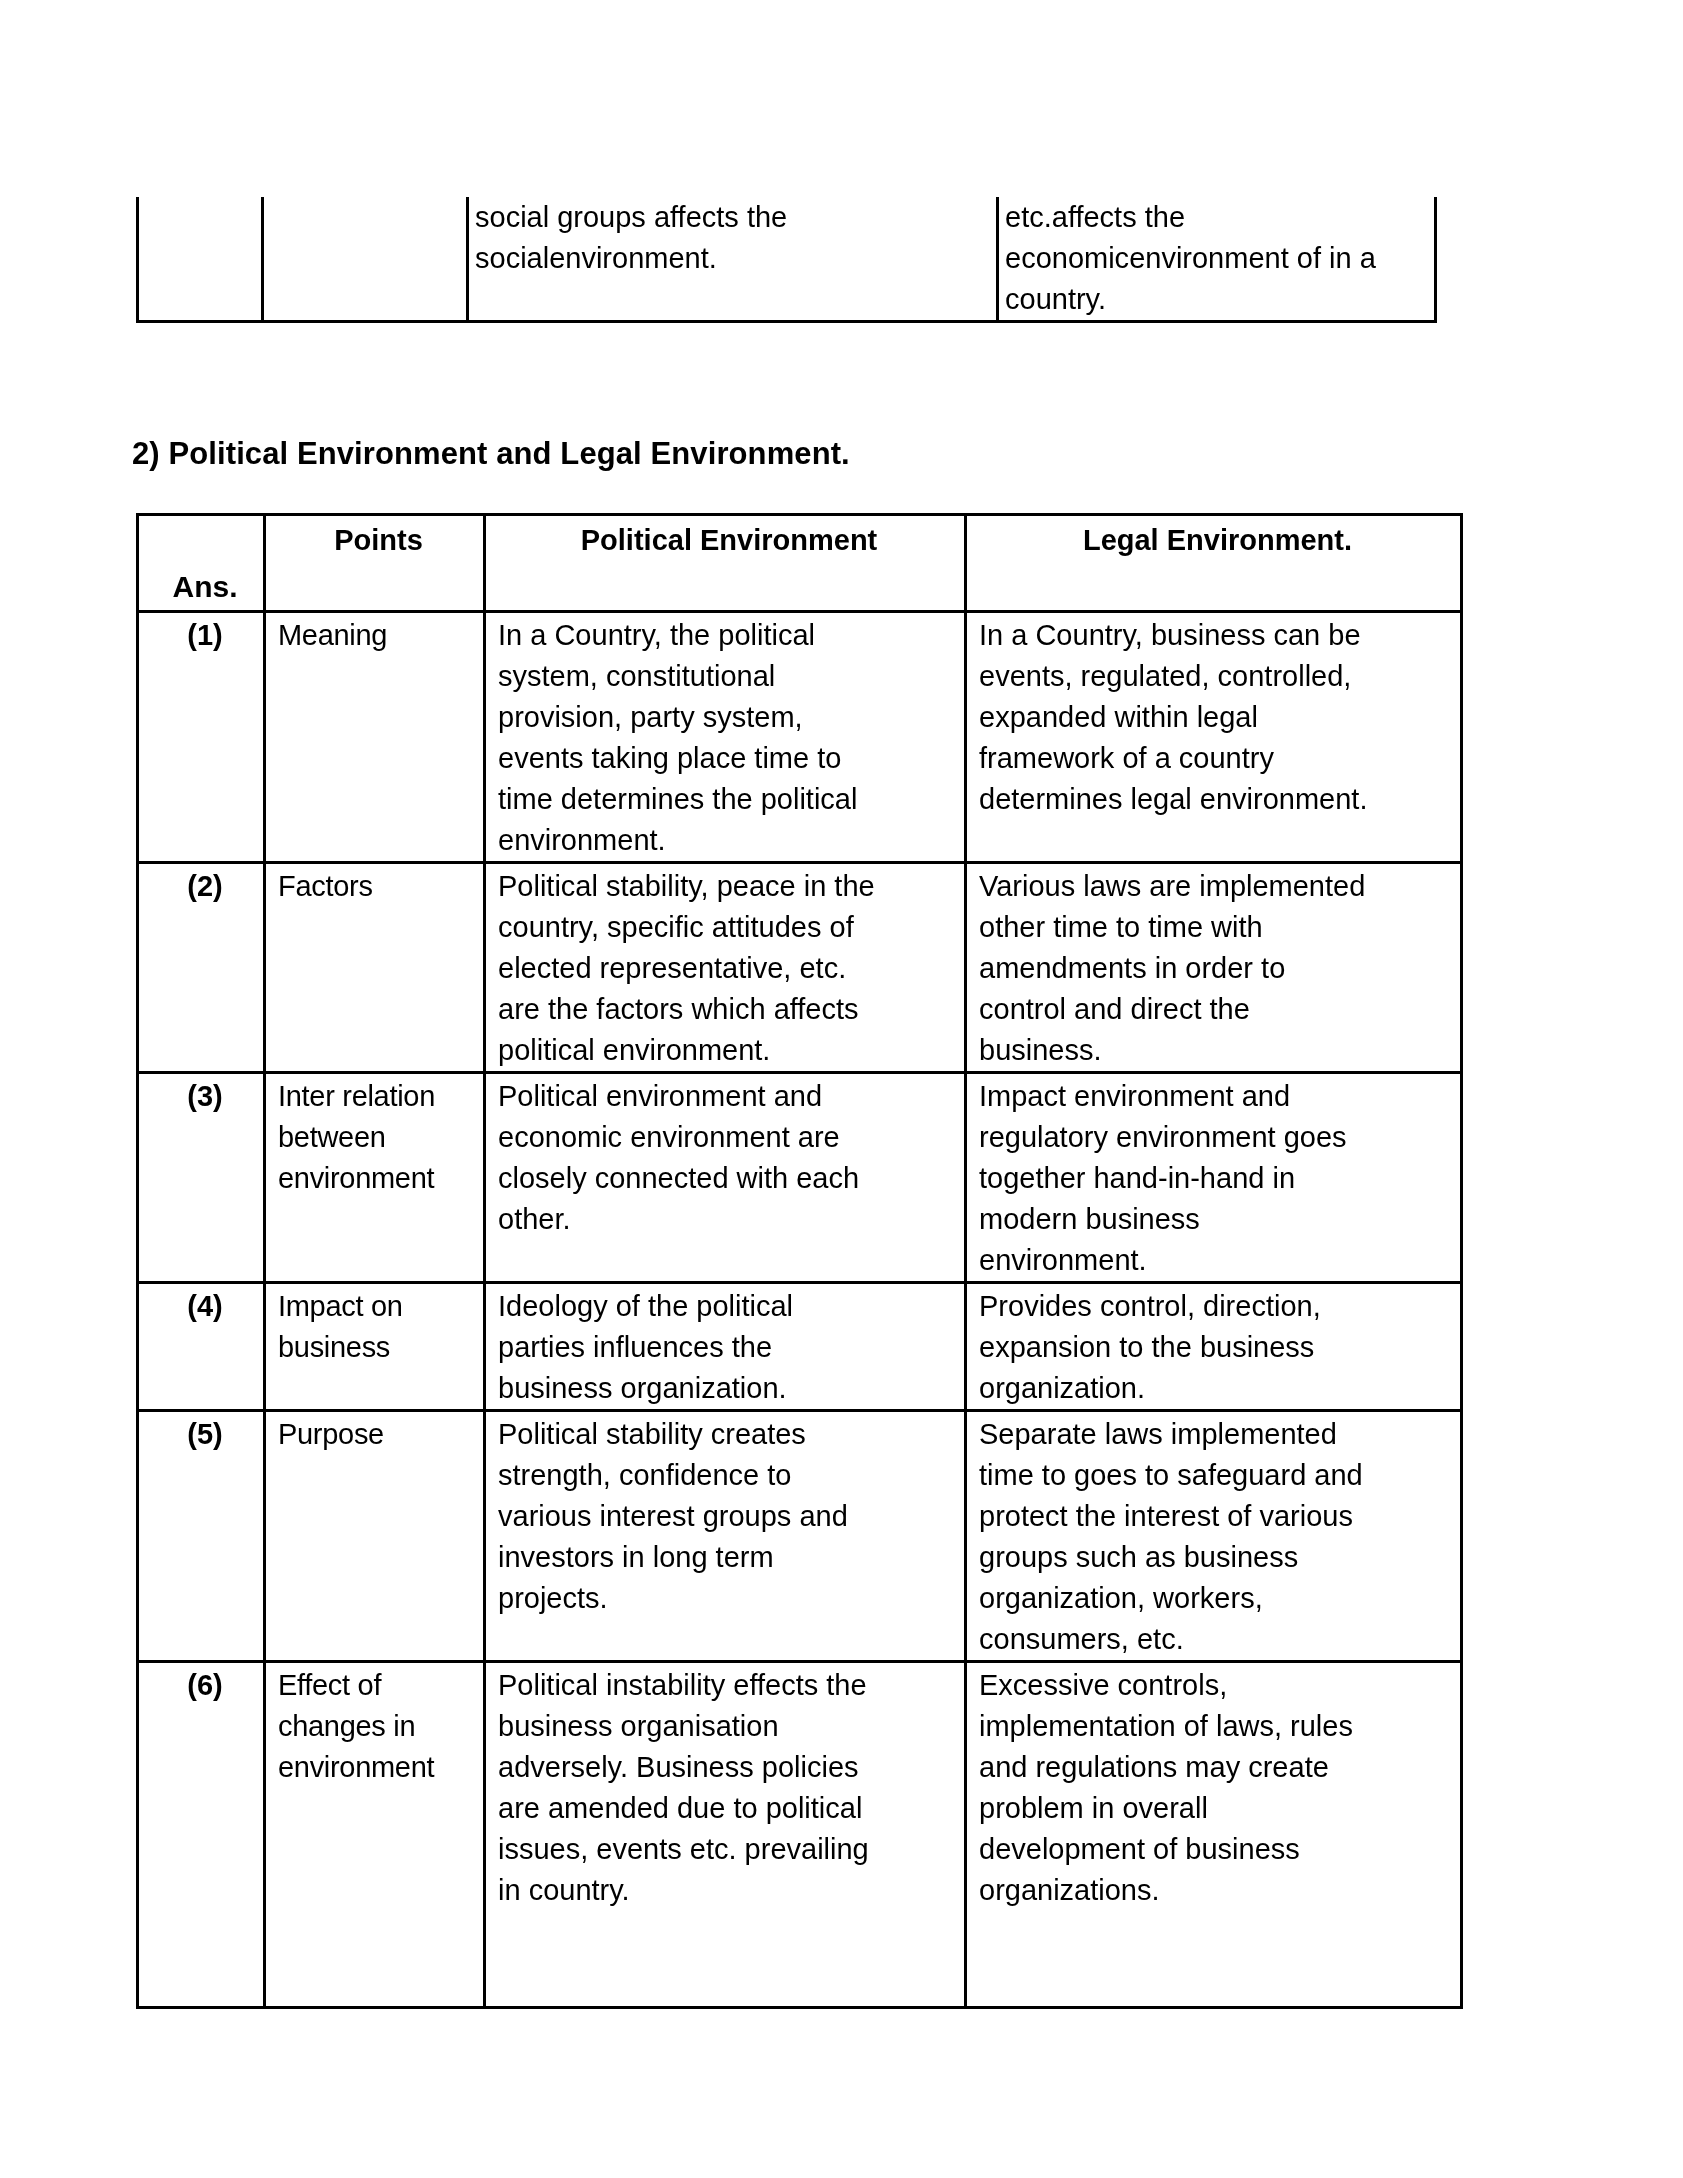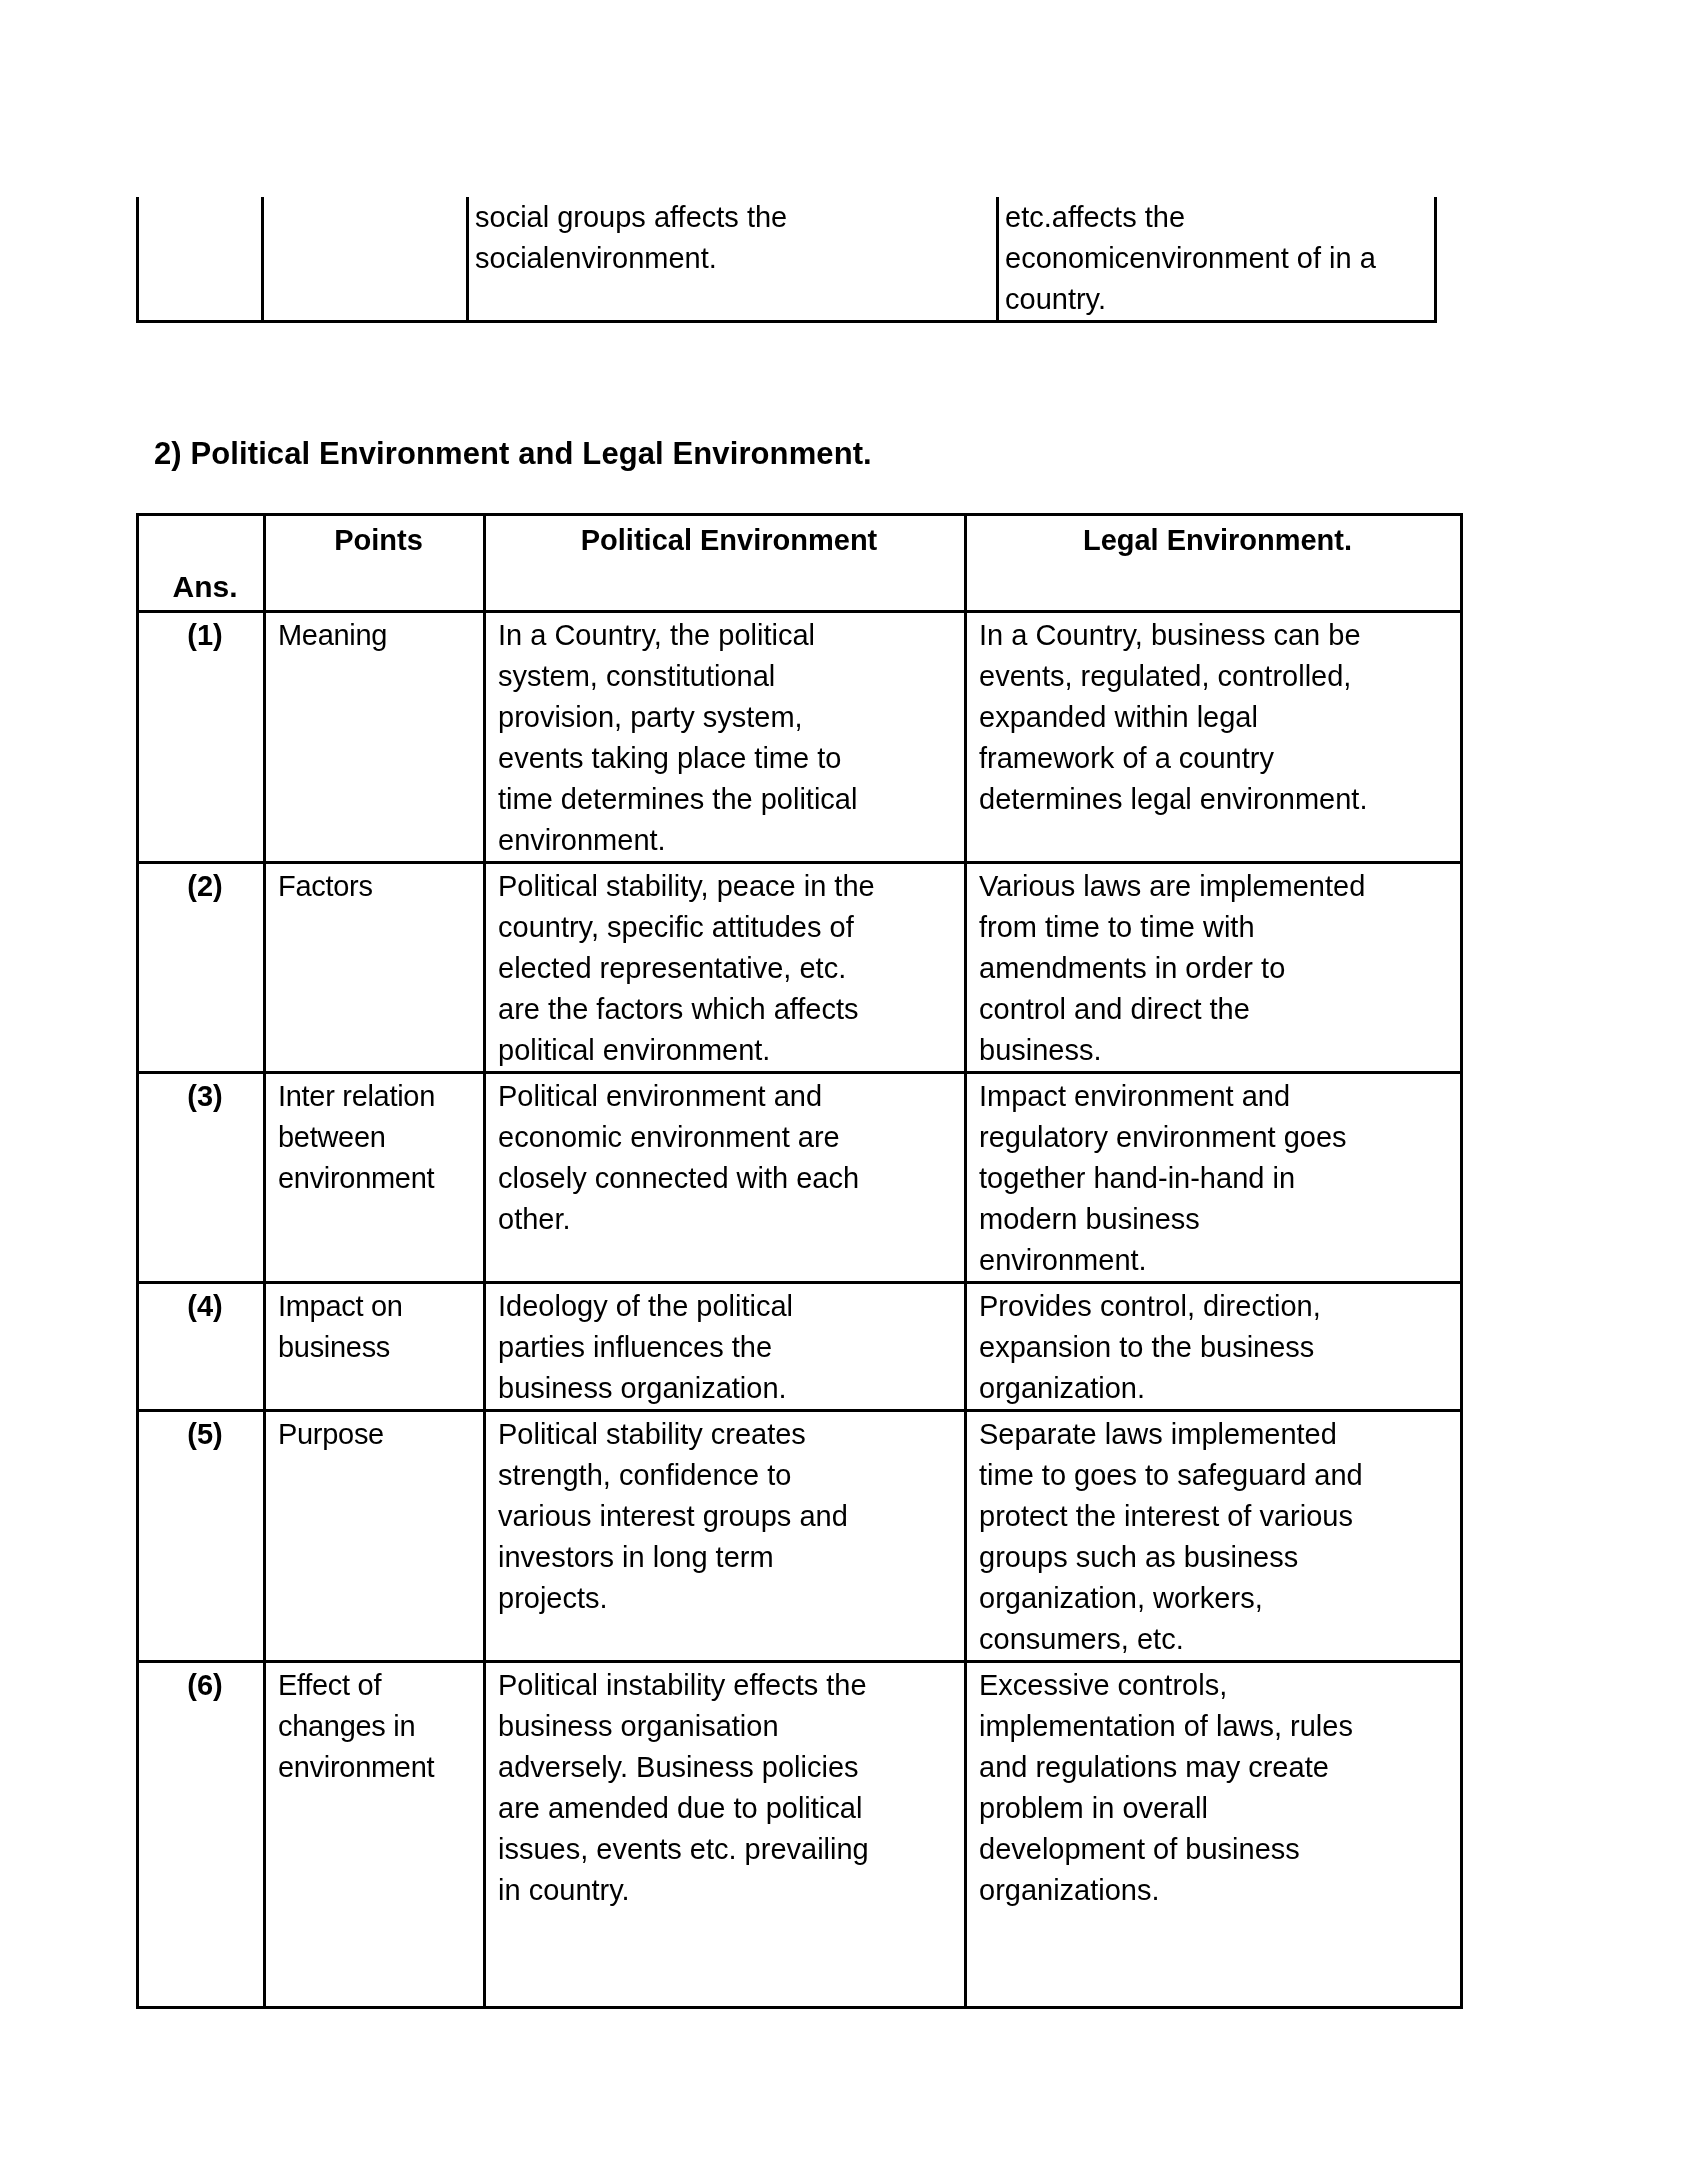--- a/index.html
+++ b/index.html
@@ -50,21 +50,21 @@
     border-right: 3px solid #000;
   }
   .top-table .c-num  { width: 125px; }
   .top-table .c-pt   { width: 205px; }
   .top-table .c-pol  { width: 530px; }
   .top-table .c-leg  { width: 438px; }
 
   
   .q-heading {
     position: absolute;
-    left: 154px;
+    left: 132px;
     top: 436px;
     font-size: 31px;
     font-weight: bold;
     letter-spacing: 0.1px;
     white-space: nowrap;
     text-align: center;
   }
 
   
   .main-table {
@@ -189,21 +189,21 @@
           </td>
           <td class="body-cell">
             <span class="ln">Political stability, peace in the</span>
             <span class="ln">country, specific attitudes of</span>
             <span class="ln">elected representative, etc.</span>
             <span class="ln">are the factors which affects</span>
             <span class="ln">political environment.</span>
           </td>
           <td class="body-cell">
             <span class="ln">Various laws are implemented</span>
-            <span class="ln">from time to time with</span>
+            <span class="ln">other time to time with</span>
             <span class="ln">amendments in order to</span>
             <span class="ln">control and direct the</span>
             <span class="ln">business.</span>
           </td>
         </tr>
         <tr>
           <td class="num-cell">(3)</td>
           <td class="point-cell">
             <span class="ln">Inter relation</span>
             <span class="ln">between</span>

